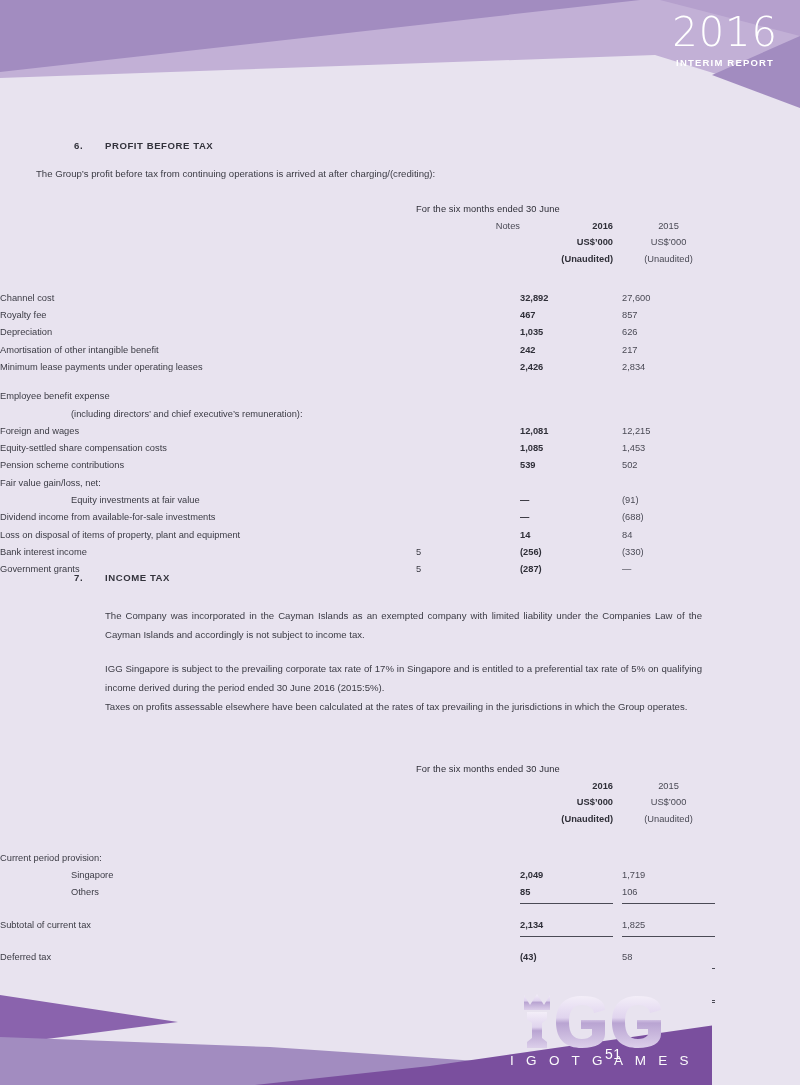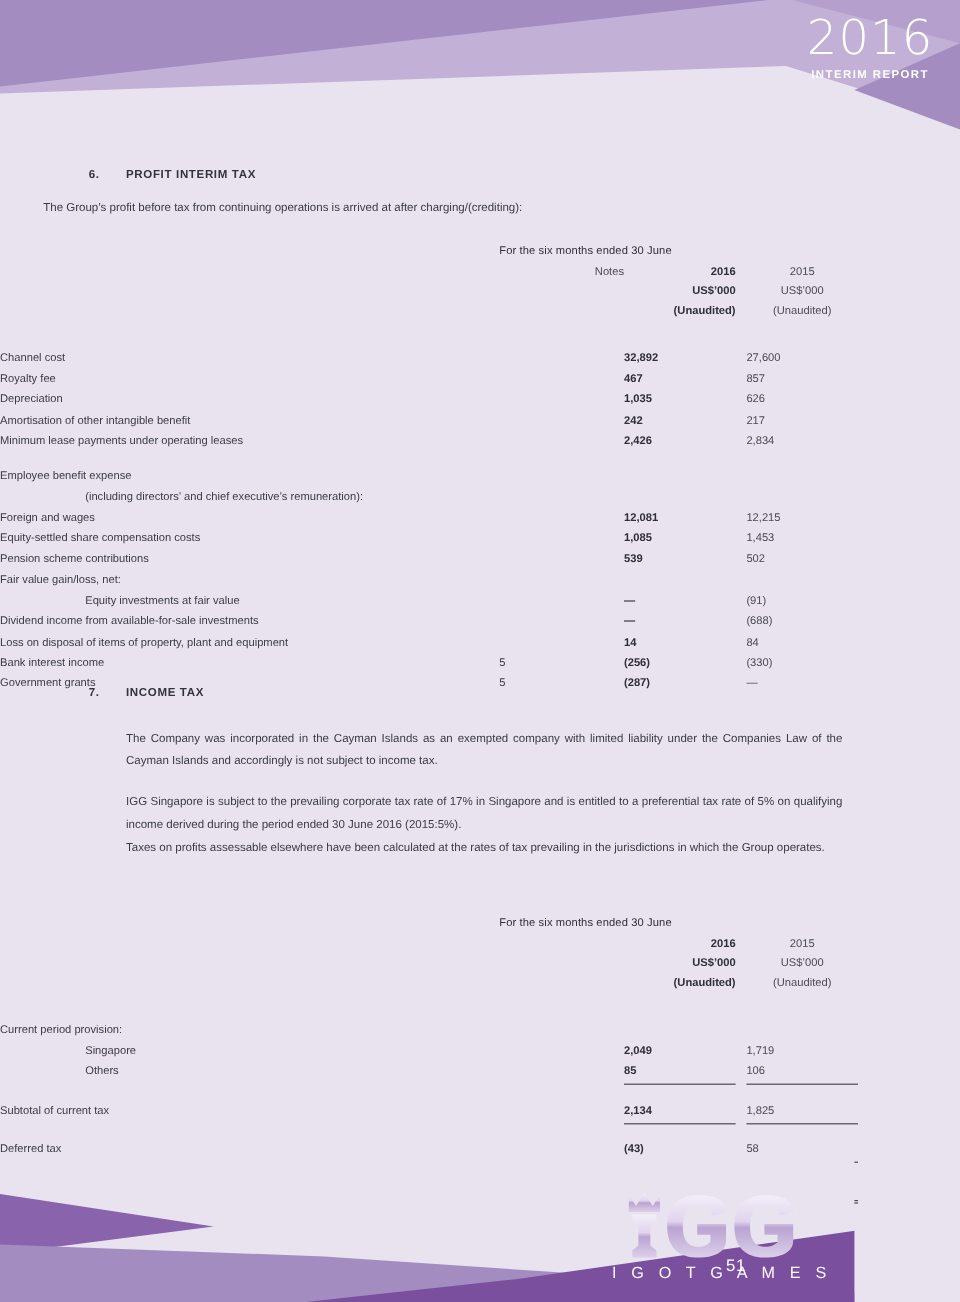--- a/index.html
+++ b/index.html
@@ -178,21 +178,21 @@
     <div class="report-year">2016</div>
     <div class="report-sub">INTERIM REPORT</div>
   </div>
 </div>
 
 <div class="content">
 
   <div class="note-section" style="top:140px;">
     <div class="note-head">
       <span class="note-num">6.</span>
-      <span class="note-title">PROFIT INTERIM TAX</span>
+      <span class="note-title">PROFIT BEFORE TAX</span>
     </div>
     <div class="para lead" style="margin-top:14px;">The Group’s profit before tax from continuing operations is arrived at after charging/(crediting):</div>
   </div>
 
   <table class="fin" style="top:196px;">
     <colgroup>
       <col class="c-label">
         <col class="c-notes">
         <col class="c-y1">
         <col class="c-gap">

